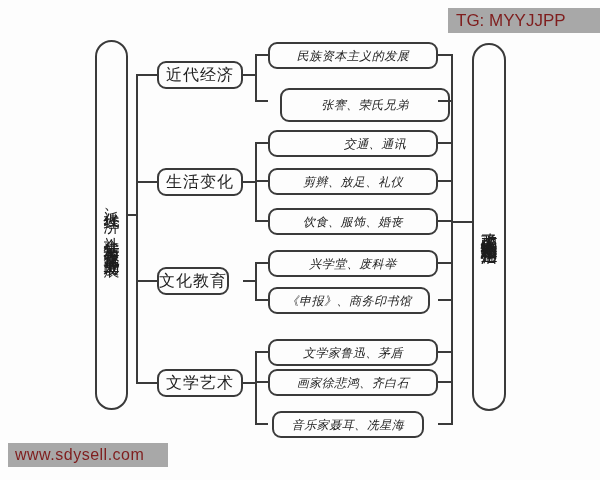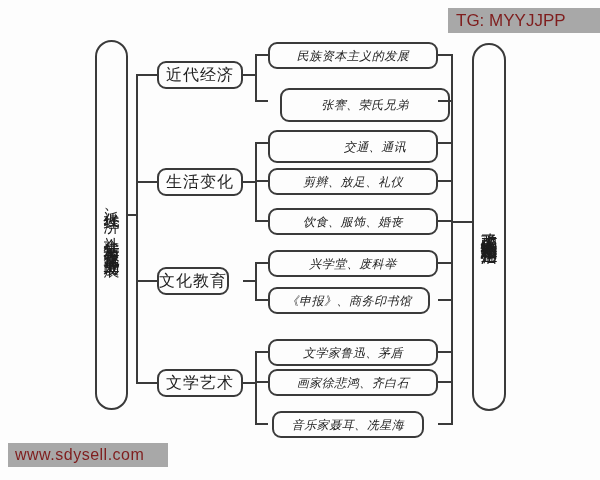--- a/index.html
+++ b/index.html
@@ -44,21 +44,21 @@
   <div class="dbox vbox right" style="left:472px;top:43px;width:34px;height:368px;">改变了人们的物质生活和精神生活</div>
 
   <div class="dbox branch" style="left:157px;top:61px;width:86px;height:28px;">近代经济</div>
   <div class="dbox branch" style="left:157px;top:168px;width:86px;height:28px;">生活变化</div>
   <div class="dbox branch" style="left:157px;top:267px;width:72px;height:28px;">文化教育</div>
   <div class="dbox branch" style="left:157px;top:369px;width:86px;height:28px;text-align:right;">文学艺术</div>
 
   <div class="dbox child" style="left:268px;top:42px;width:170px;height:27px;">民族资本主义的发展</div>
   <div class="dbox child" style="left:280px;top:88px;width:170px;height:34px;text-align:right;">张謇、荣氏兄弟</div>
 
-  <div class="dbox child" style="left:268px;top:130px;width:170px;height:33px;padding-left:44px;">交通、通讯</div>
+  <div class="dbox child" style="left:268px;top:130px;width:170px;height:27px;padding-left:44px;">交通、通讯</div>
   <div class="dbox child" style="left:268px;top:168px;width:170px;height:27px;">剪辫、放足、礼仪</div>
   <div class="dbox child" style="left:268px;top:208px;width:170px;height:27px;">饮食、服饰、婚丧</div>
 
   <div class="dbox child" style="left:268px;top:250px;width:170px;height:27px;">兴学堂、废科举</div>
   <div class="dbox child" style="left:268px;top:287px;width:162px;height:27px;">《申报》、商务印书馆</div>
 
   <div class="dbox child" style="left:268px;top:339px;width:170px;height:27px;">文学家鲁迅、茅盾</div>
   <div class="dbox child" style="left:268px;top:369px;width:170px;height:27px;">画家徐悲鸿、齐白石</div>
   <div class="dbox child" style="left:272px;top:411px;width:152px;height:27px;">音乐家聂耳、冼星海</div>
 

